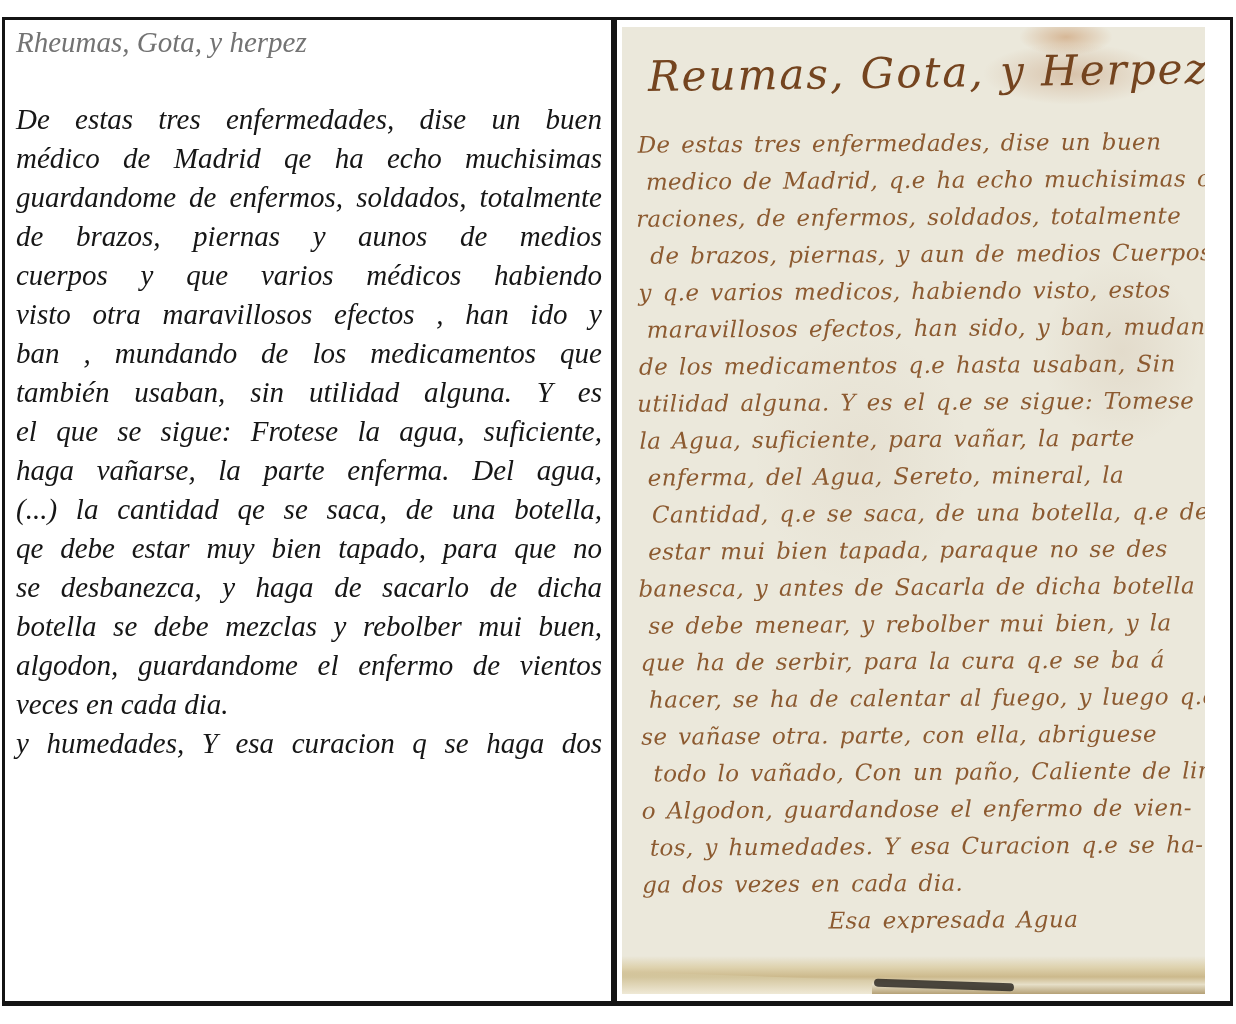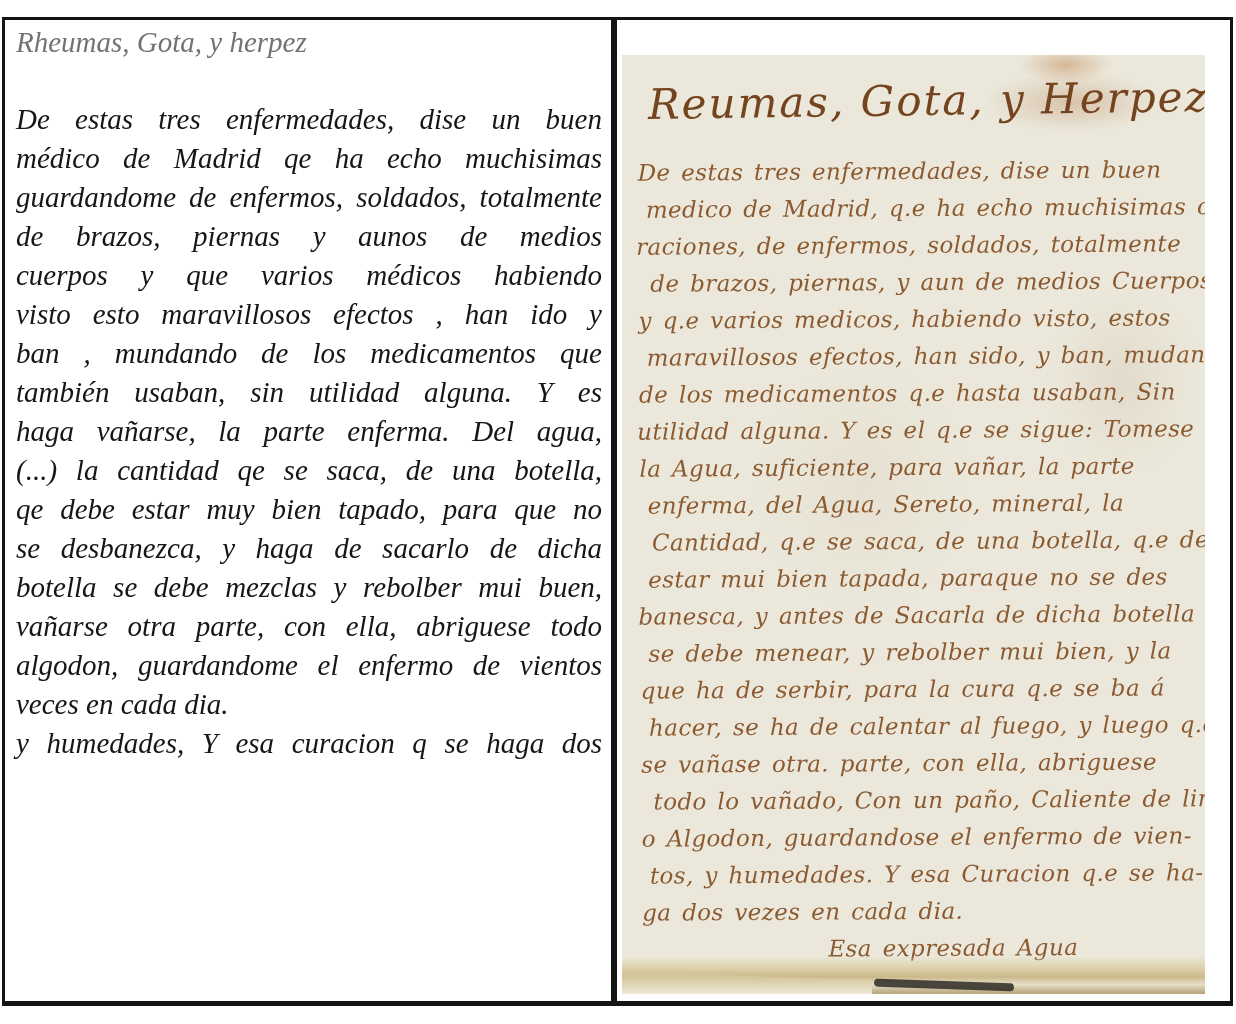--- a/index.html
+++ b/index.html
@@ -21,21 +21,21 @@
     margin:0 0 38px 0;
   }
   .trans-body{margin:0;}
   .jline{
     font-style:italic;font-size:29px;line-height:39px;color:#161616;
     text-align:justify;text-align-last:justify;
   }
   .jline.last{text-align-last:left;}
 
   
-  .right-cell{flex:1;position:relative;background:#ffffff;margin-top:28px;}
+  .right-cell{flex:1;position:relative;background:#ffffff;}
   .paper{
     position:absolute;left:5px;top:7px;right:25px;bottom:7px;
     background:#ebe8db;overflow:hidden;
   }
   .stain{position:absolute;pointer-events:none;}
   .stain-a{left:360px;top:16px;width:180px;height:62px;
     background:radial-gradient(ellipse at center,rgba(172,108,58,0.30),rgba(172,108,58,0) 70%);}
   .stain-b{left:398px;top:-8px;width:92px;height:36px;
     background:radial-gradient(ellipse at center,rgba(186,116,56,0.42),rgba(186,116,56,0) 72%);}
   .stain-c{left:420px;top:230px;width:160px;height:190px;
@@ -86,29 +86,29 @@
 <div class="frame">
 
   <div class="left-cell">
     <div class="trans-title">Rheumas, Gota, y herpez</div>
     <div class="trans-body">
       <div class="jline">De estas tres enfermedades, dise un buen</div>
       <div class="jline">médico de Madrid qe ha echo muchisimas</div>
       <div class="jline">guardandome de enfermos, soldados, totalmente</div>
       <div class="jline">de brazos, piernas y aunos de medios</div>
       <div class="jline">cuerpos y que varios médicos habiendo</div>
-      <div class="jline">visto esto maravillosos efectos , han ido y</div>
+      <div class="jline">visto otra maravillosos efectos , han ido y</div>
       <div class="jline">ban , mundando de los medicamentos que</div>
       <div class="jline">también usaban, sin utilidad alguna. Y es</div>
+      <div class="jline">el que se sigue: Frotese la agua, suficiente,</div>
       <div class="jline">haga vañarse, la parte enferma. Del agua,</div>
       <div class="jline">(...) la cantidad qe se saca, de una botella,</div>
       <div class="jline">qe debe estar muy bien tapado, para que no</div>
       <div class="jline">se desbanezca, y haga de sacarlo de dicha</div>
       <div class="jline">botella se debe mezclas y rebolber mui buen,</div>
-      <div class="jline">vañarse otra parte, con ella, abriguese todo</div>
       <div class="jline">algodon, guardandome el enfermo de vientos</div>
       <div class="jline last">veces en cada dia.</div>
       <div class="jline">y humedades, Y esa curacion q se haga dos</div>
     </div>
   </div>
 
   <div class="right-cell">
     <div class="paper">
       <div class="stain stain-a"></div>
       <div class="stain stain-b"></div>

